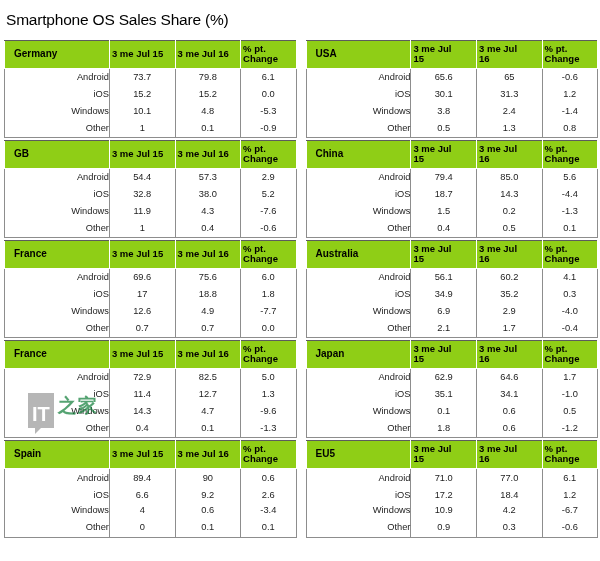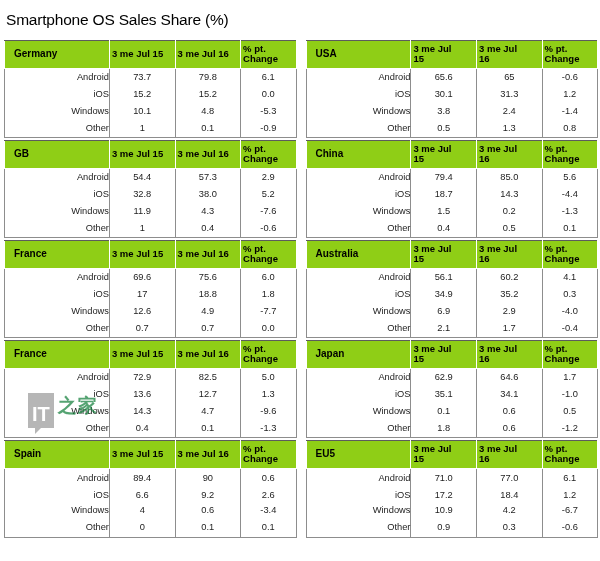--- a/index.html
+++ b/index.html
@@ -290,21 +290,21 @@
         </thead>
         <tbody>
           <tr class="data-row first-row">
             <td class="os-name">Android</td>
             <td class="v1">72.9</td>
             <td class="v2">82.5</td>
             <td class="ch">5.0</td>
           </tr>
           <tr class="data-row">
             <td class="os-name">iOS</td>
-            <td class="v1">13.6</td>
+            <td class="v1">11.4</td>
             <td class="v2">12.7</td>
             <td class="ch">1.3</td>
           </tr>
           <tr class="data-row">
             <td class="os-name">Windows</td>
             <td class="v1">14.3</td>
             <td class="v2">4.7</td>
             <td class="ch">-9.6</td>
           </tr>
           <tr class="data-row last-row">

